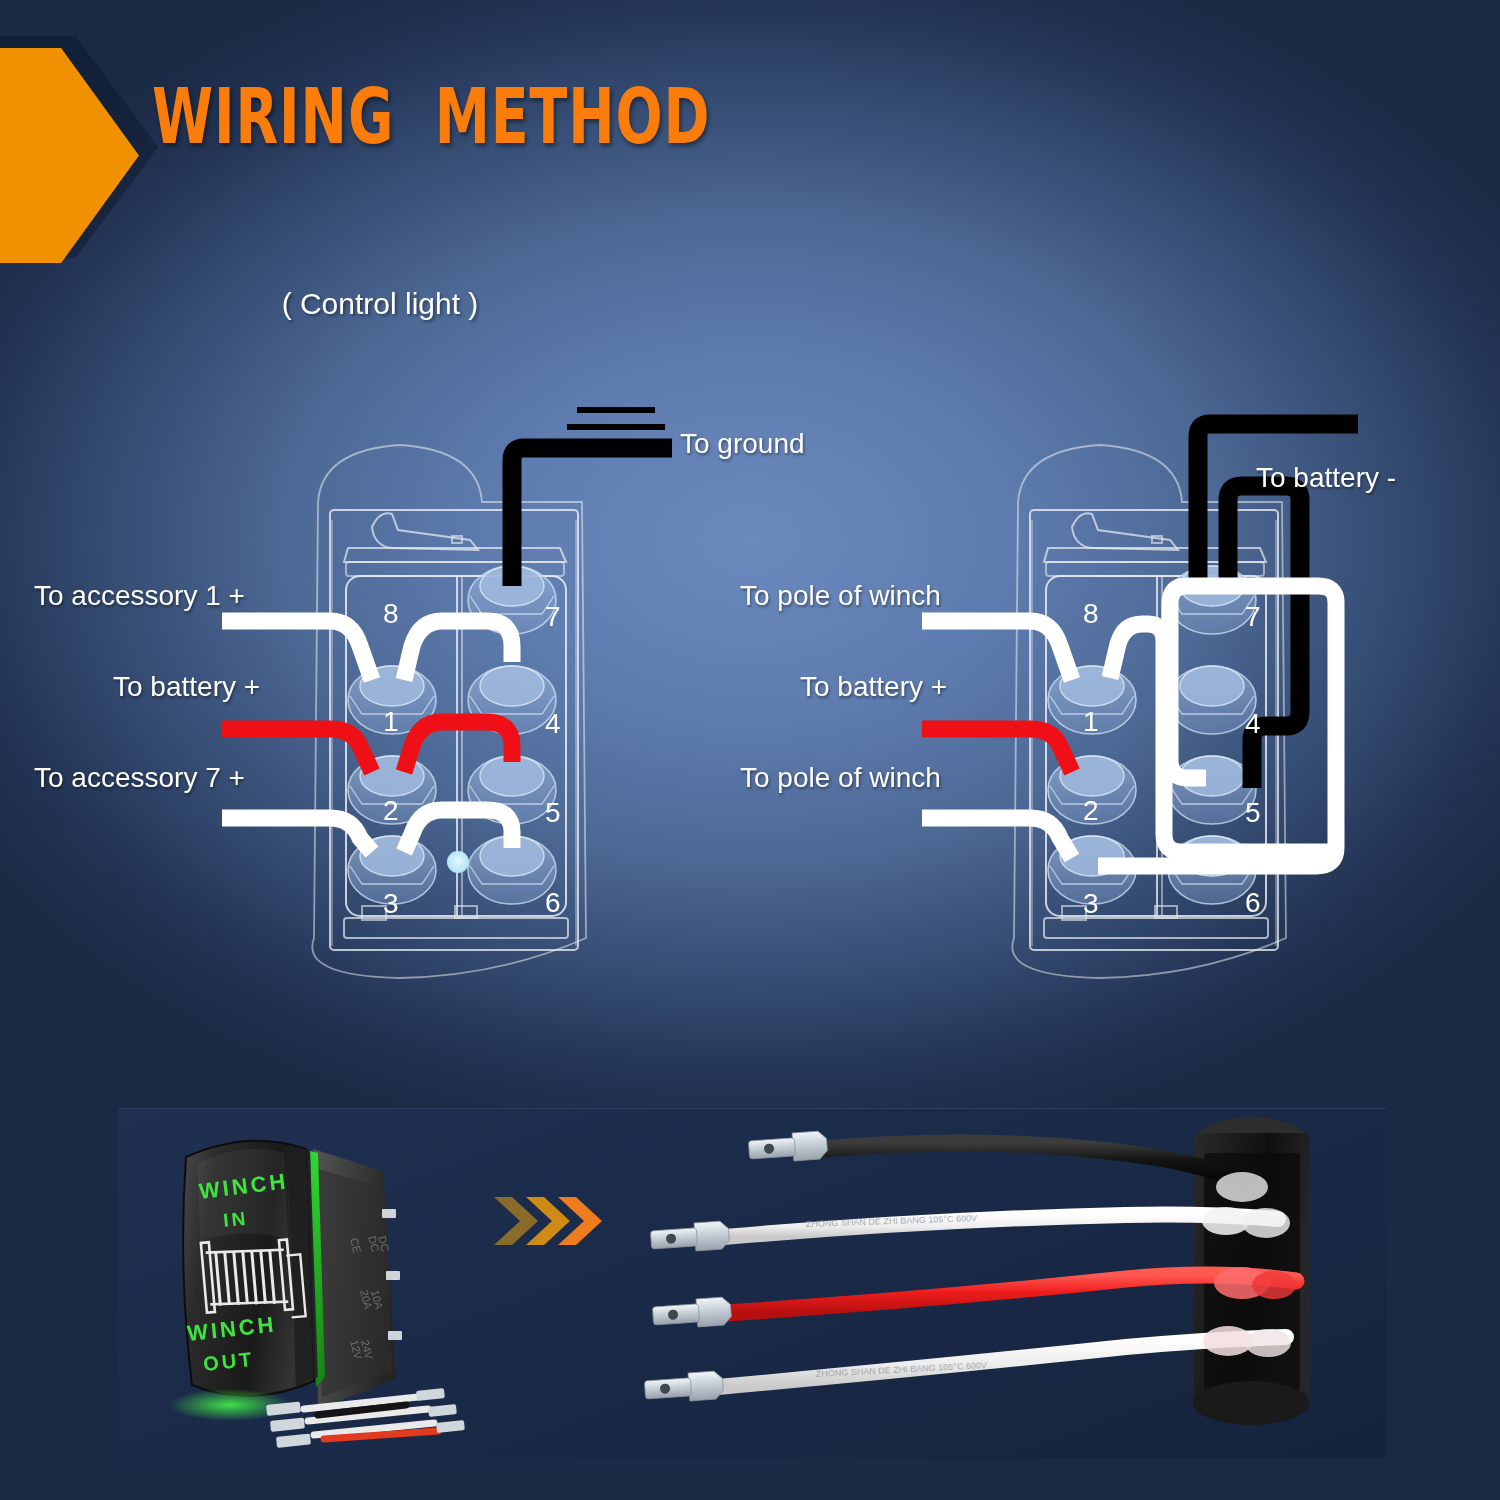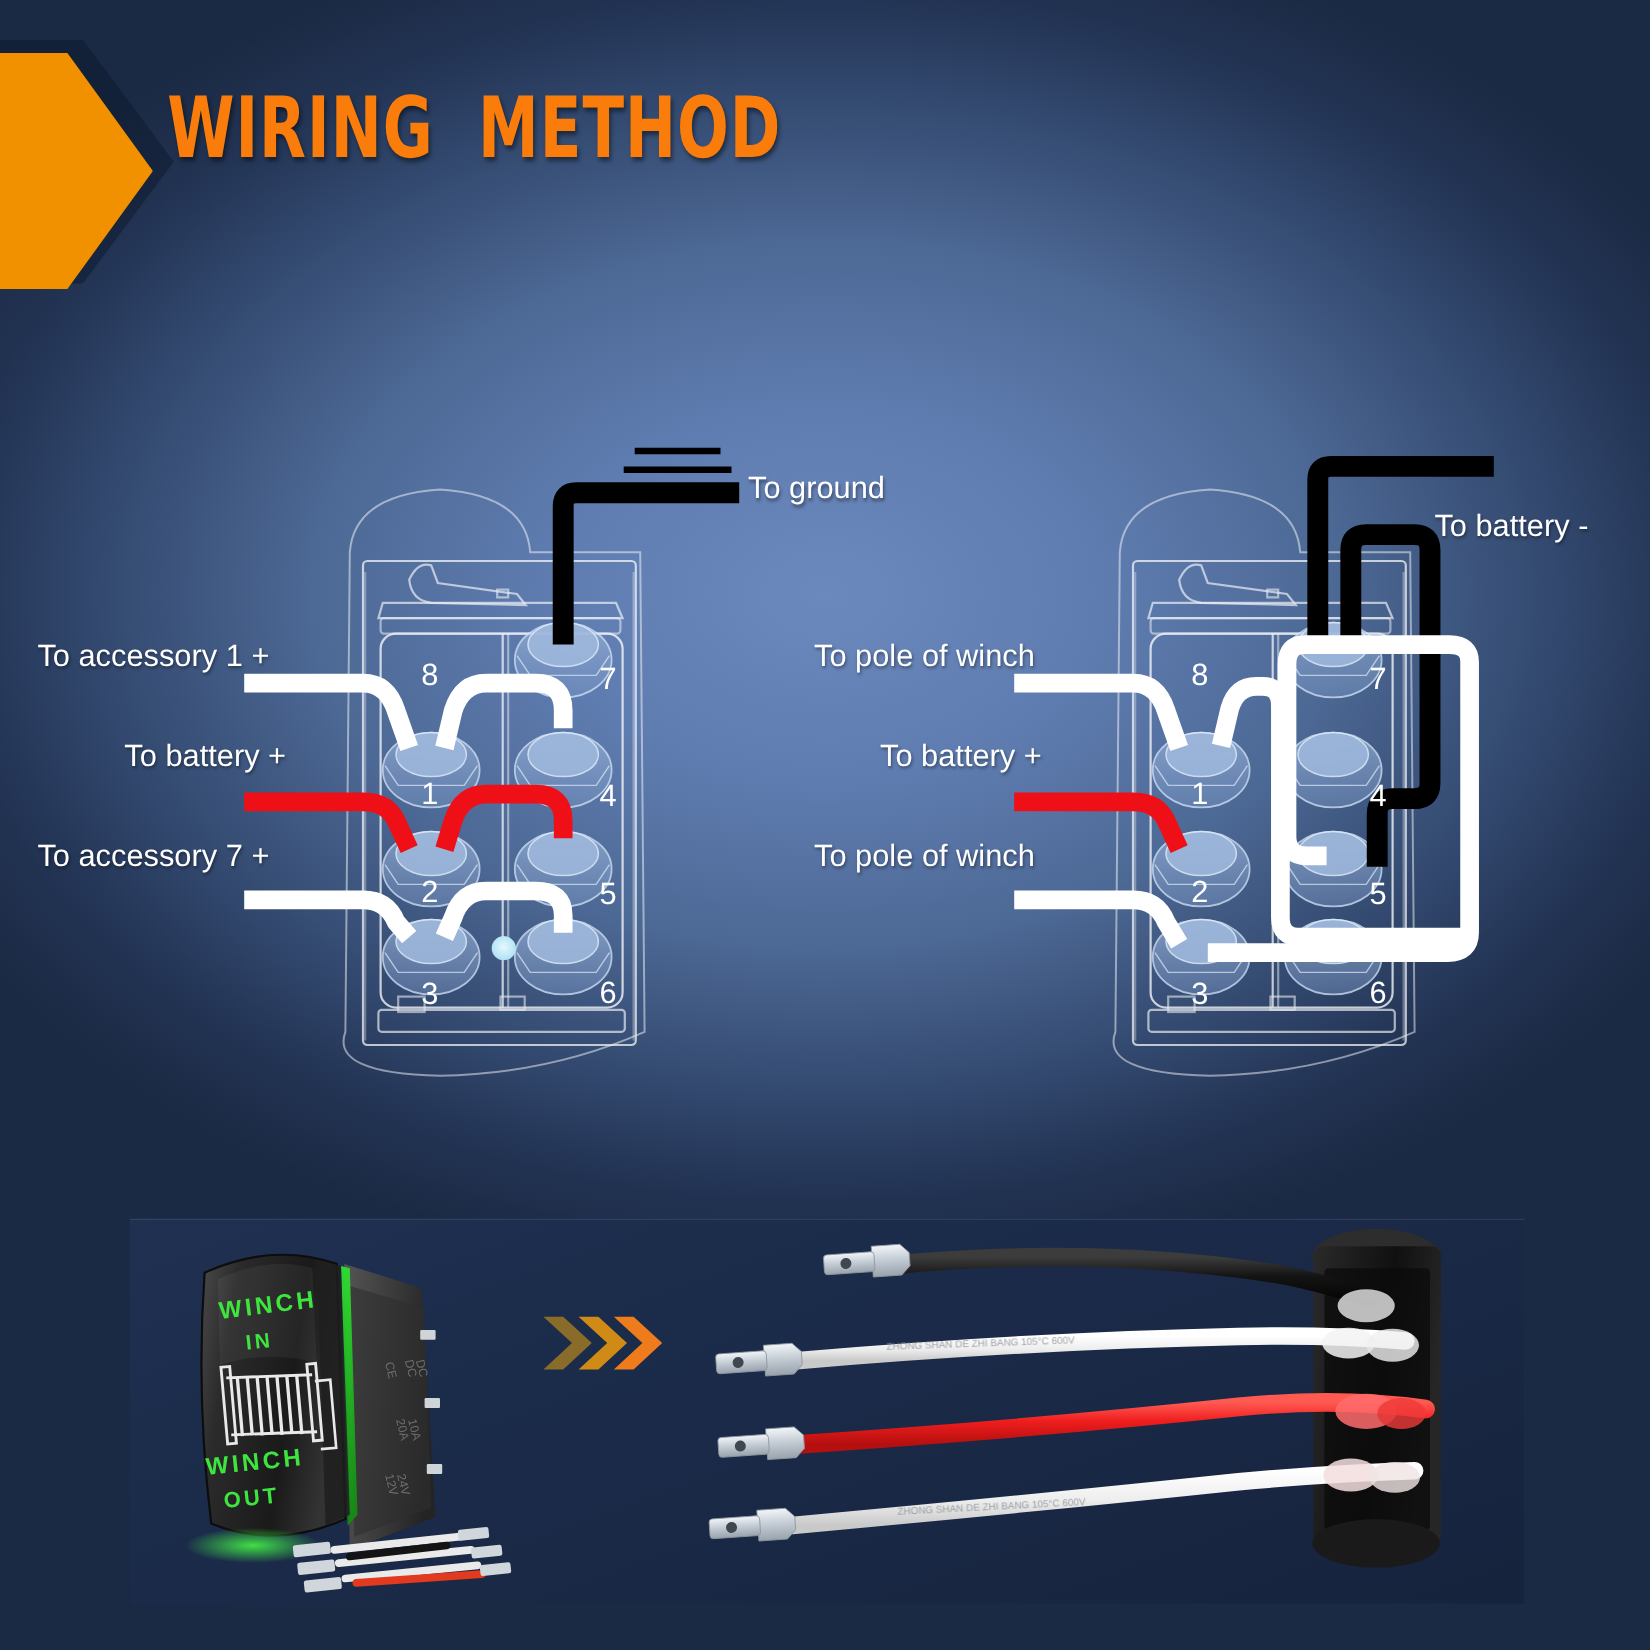--- a/index.html
+++ b/index.html
@@ -77,20 +77,21 @@
 </head>
 <body>
 
 <div id="root">
 
   <div class="corner-arrow-shadow"></div>
   <div class="corner-arrow"></div>
   <div class="page-title">WIRING  METHOD</div>
 
   <div class="method-head" style="left:140px; top:275px;">
+    <div class="method-line2">( Control light )</div>
   </div>
 
 
   <div class="diagram" style="left:0px; top:390px;">
     <svg width="700" height="620" viewBox="0 0 700 620">
       <defs>
         <linearGradient id="termGradA" x1="0" y1="0" x2="0" y2="1">
           <stop offset="0%" stop-color="#9bb5da" stop-opacity="0.85"></stop>
           <stop offset="100%" stop-color="#7a97c4" stop-opacity="0.55"></stop>
         </linearGradient>
@@ -290,21 +291,21 @@
         <text x="383" y="430">2</text>
         <text x="383" y="523">3</text>
         <text x="545" y="236">7</text>
         <text x="545" y="343">4</text>
         <text x="545" y="432">5</text>
         <text x="545" y="522">6</text>
       </g>
     </svg>
   </div>
 
-  <div class="wire-label" style="left:1304px; top:462px;">To battery -</div>
+  <div class="wire-label" style="left:1256px; top:462px;">To battery -</div>
   <div class="wire-label lbl-right" style="left:740px; top:580px;">To pole of winch</div>
   <div class="wire-label lbl-right" style="left:800px; top:671px;">To battery +</div>
   <div class="wire-label lbl-right" style="left:740px; top:762px;">To pole of winch</div>
 
   <div class="product-panel">
 
     <svg width="430" height="350" viewBox="0 0 430 350" style="position:absolute;left:20px;top:0;">
       <defs>
         <linearGradient id="faceG" x1="0" y1="0" x2="1" y2="0.3">
           <stop offset="0%" stop-color="#4a4a4a"></stop>

